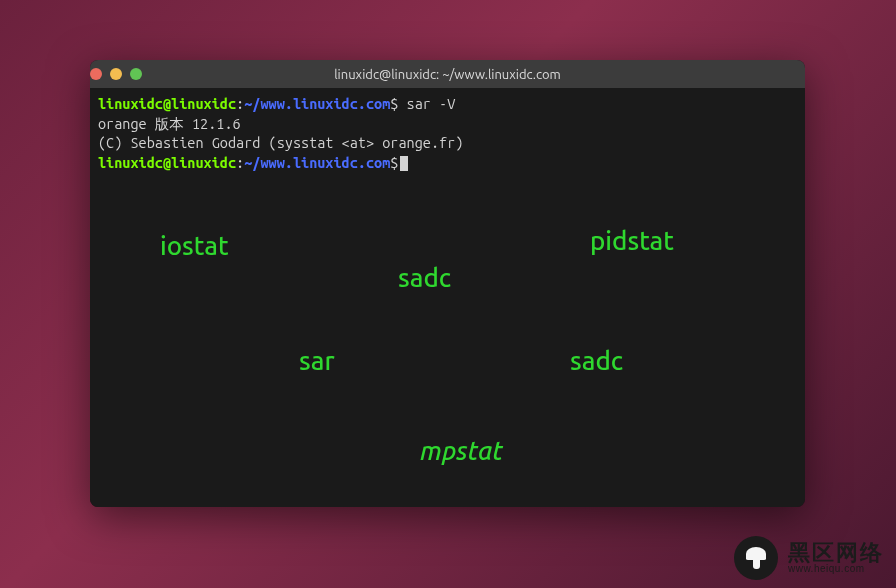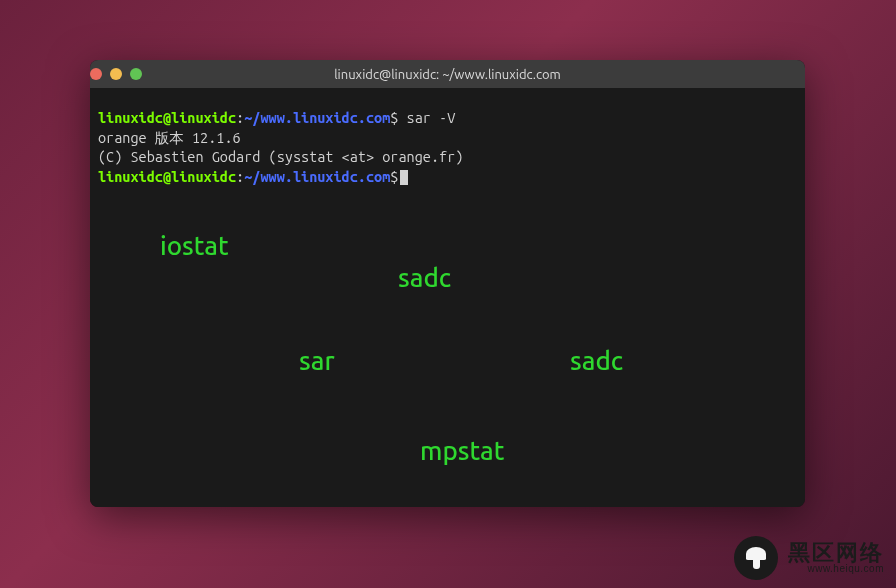--- a/index.html
+++ b/index.html
@@ -47,21 +47,21 @@
       left: 0; right: 0;
       text-align: center;
       color: #ddd;
       font-size: 13px;
       font-family: Ubuntu, sans-serif;
       pointer-events: none;
     }
     .terminal-body {
       background: #1a1a1a;
       height: calc(100% - 28px);
-      padding: 20px 8px;
+      padding: 6px 8px;
       font-size: 14.5px;
       line-height: 1.35;
       color: #d3d3d3;
       position: relative;
     }
     .prompt-user { color: #7cfc00; font-weight: bold; }
     .prompt-colon { color: #d3d3d3; }
     .prompt-path { color: #4a6cff; font-weight: bold; }
     .prompt-dollar { color: #d3d3d3; }
     .cmd { color: #d3d3d3; }
@@ -116,21 +116,20 @@
       width: 7px;
       height: 10px;
       background: #f5f5f5;
       margin: -1px auto 0;
       border-radius: 0 0 3px 3px;
     }
     .watermark-text {
       display: flex;
       flex-direction: column;
       line-height: 1.05;
-      text-align: right;
     }
     .watermark-cn { font-size: 22px; font-weight: bold; letter-spacing: 2px; }
     .watermark-en { font-size: 10px; letter-spacing: 0.5px; }
   </style>
 </head>
 <body>
 
 <div class="terminal-window">
   <div class="titlebar">
     <div class="traffic">
@@ -145,23 +144,24 @@
       <span class="prompt-user">linuxidc@linuxidc</span><span class="prompt-colon">:</span><span class="prompt-path">~/www.linuxidc.com</span><span class="prompt-dollar">$</span><span class="cmd"> sar -V</span>
     </div>
     <div class="out">orange 版本 12.1.6</div>
     <div class="out">(C) Sebastien Godard (sysstat &lt;at&gt; orange.fr)</div>
     <div>
       <span class="prompt-user">linuxidc@linuxidc</span><span class="prompt-colon">:</span><span class="prompt-path">~/www.linuxidc.com</span><span class="prompt-dollar">$</span><span class="cursor"></span>
     </div>
 
     <div class="overlay-label" style="left:50px; top:140px;margin-left:20px;">iostat</div>
     <div class="overlay-label" style="left:260px; top:172px;margin-left:48px;">sadc</div>
+    <div class="overlay-label" style="left:500px; top:135px;">pidstat</div>
     <div class="overlay-label" style="left:209px; top:255px;">sar</div>
     <div class="overlay-label" style="left:480px; top:255px;">sadc</div>
-    <div class="overlay-label" style="left:330px; top:345px;">mpstat</div>
+    <div class="overlay-label" style="left:330px; top:345px;font-style:italic;">mpstat</div>
   </div>
 </div>
 
 <div class="watermark">
   <div class="watermark-icon">
     <div class="mushroom">
       <div class="mushroom-cap"></div>
       <div class="mushroom-stem"></div>
     </div>
   </div>

